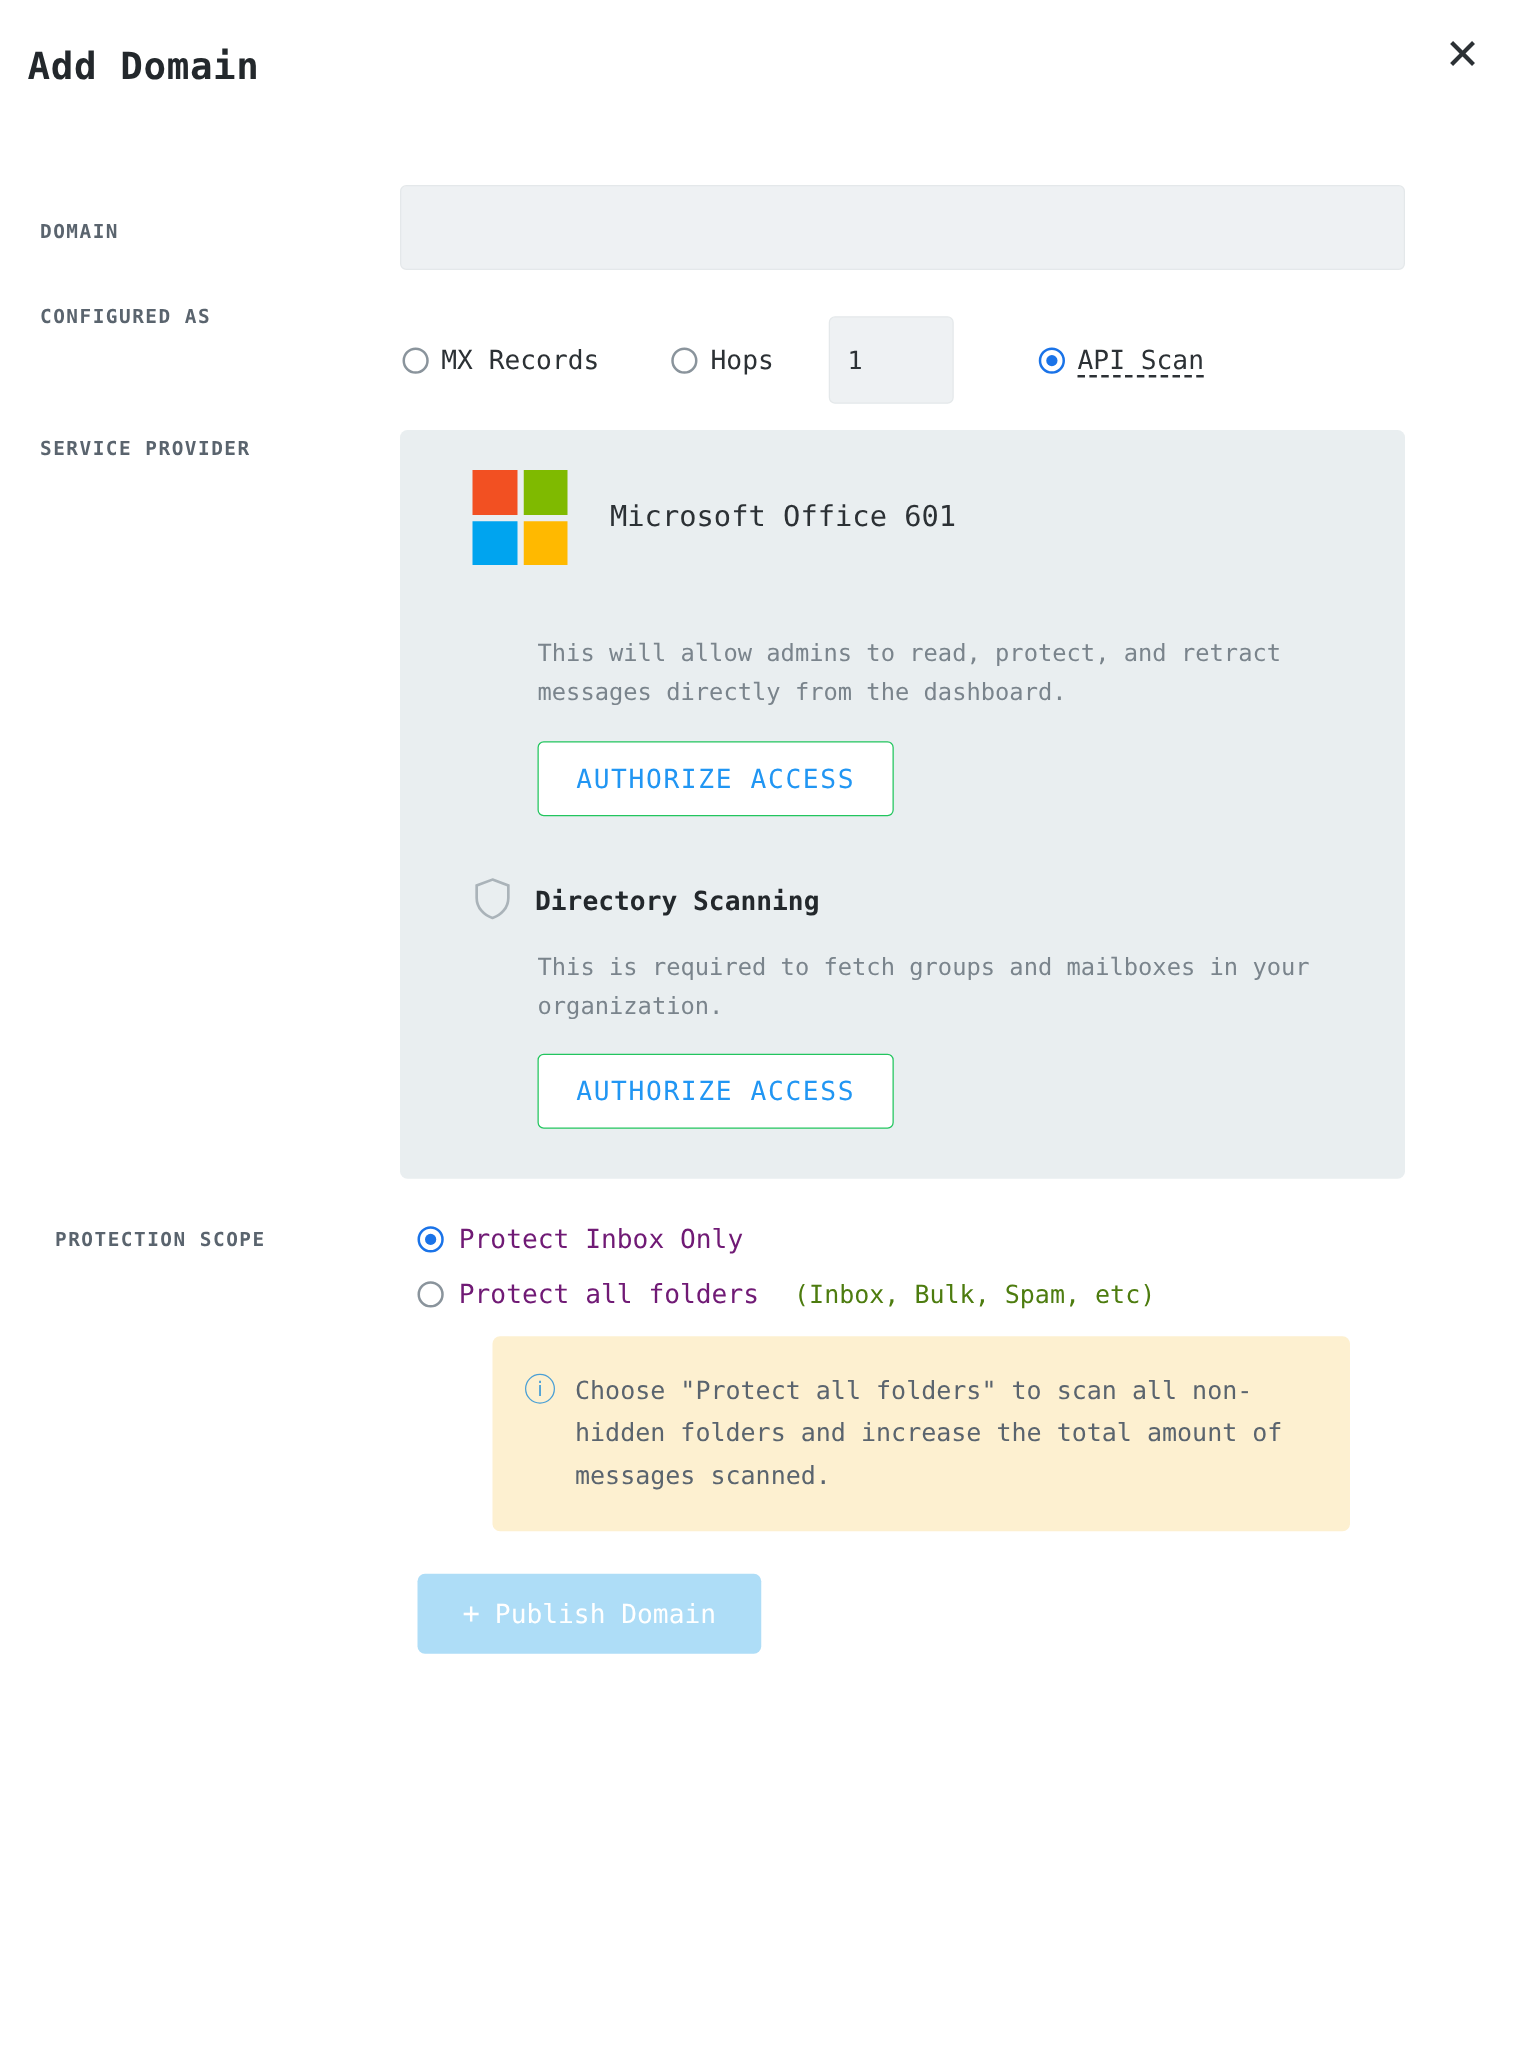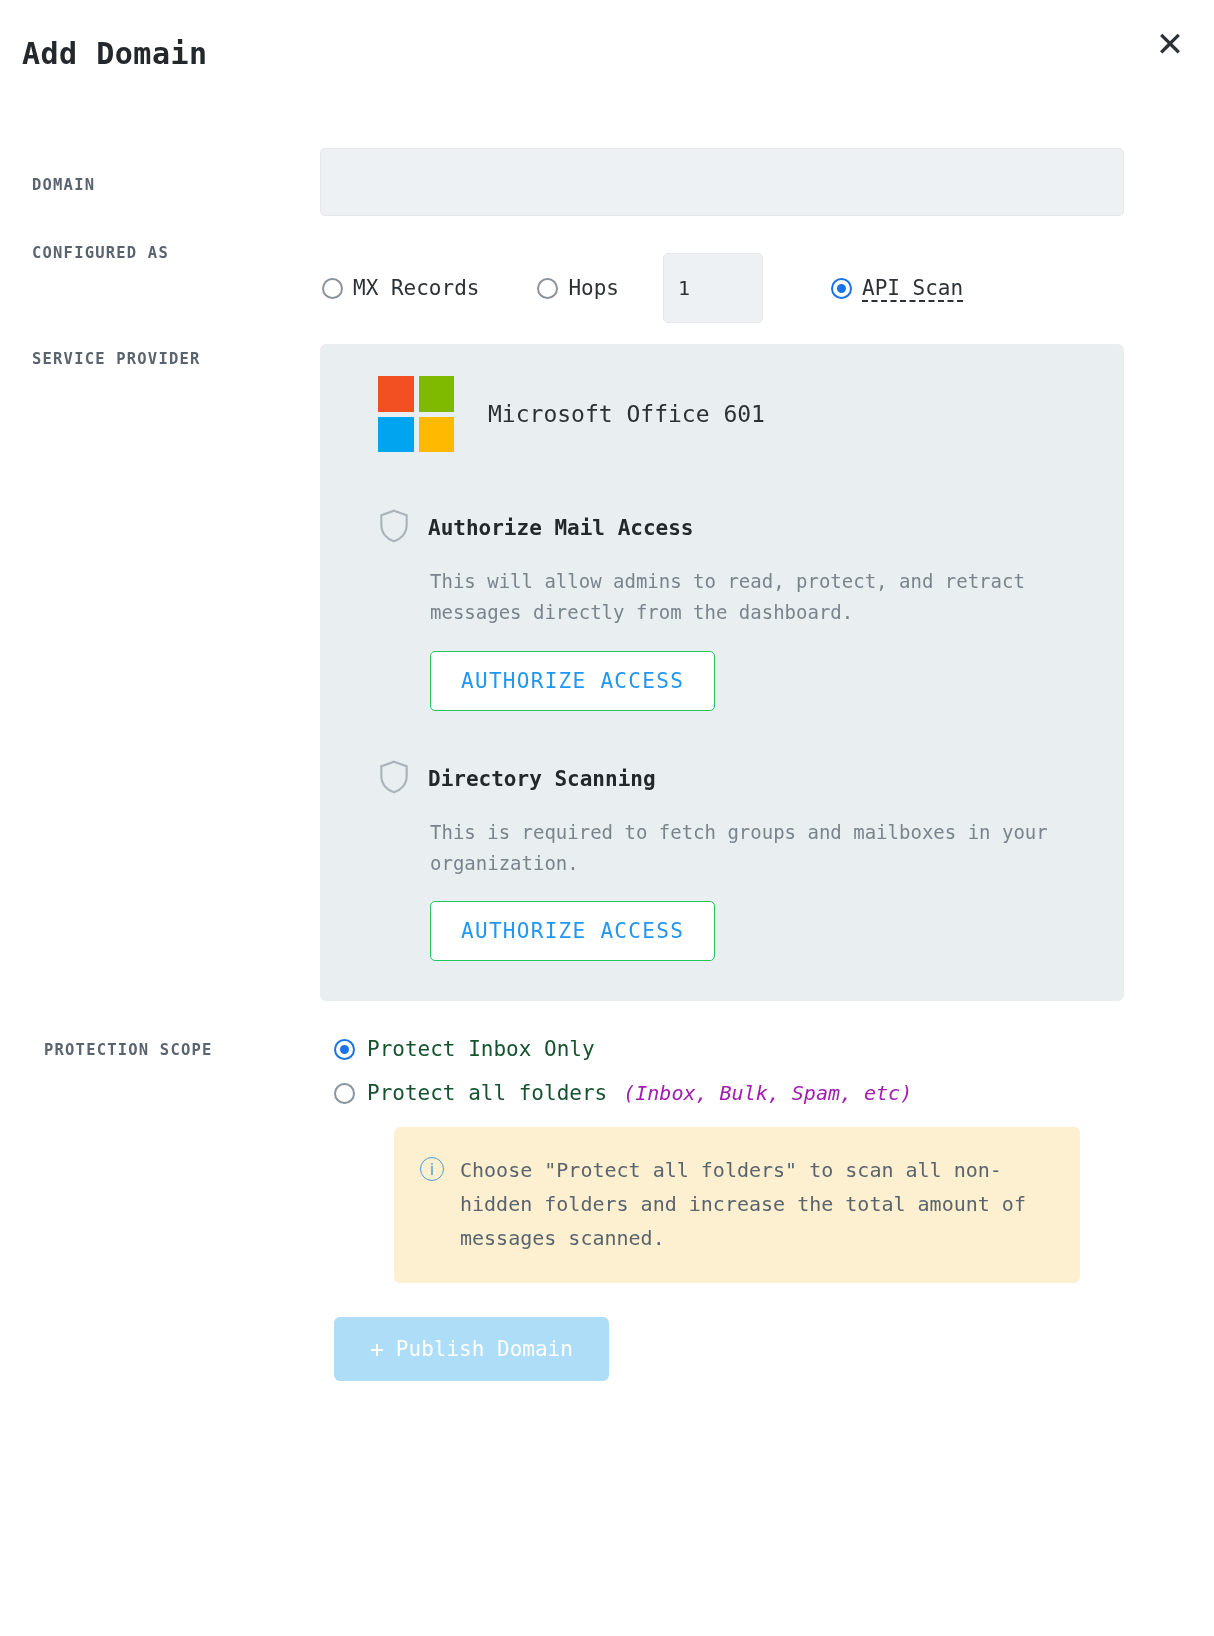--- a/index.html
+++ b/index.html
@@ -207,22 +207,22 @@
     cursor: pointer;
   }
   .scope-row { margin-top: 36px; padding-left: 12px; }
   .scope-opt {
     display: flex;
     align-items: center;
     gap: 12px;
     margin-bottom: 20px;
     cursor: pointer;
   }
-  .scope-label { font-size: 21px; color: #14532d; }
-  .scope-note { font-size: 20px; color: #a21caf; margin-left: 4px; font-style: italic; }
+  .scope-label { font-size: 21px; color: #701a75; }
+  .scope-note { font-size: 20px; color: #4d7c0f; margin-left: 16px; }
   .info-box {
     background: #fdf0d0;
     border-radius: 6px;
     width: 686px;
     margin-left: 60px;
     margin-top: 22px;
     padding: 26px 28px 28px 26px;
     display: flex;
     gap: 16px;
     align-items: flex-start;
@@ -311,28 +311,20 @@
             <div class="ms-logo">
               <div style="background:#f25022"></div>
               <div style="background:#7fba00"></div>
               <div style="background:#00a4ef"></div>
               <div style="background:#ffb900"></div>
             </div>
             <div class="provider-name">Microsoft Office 601</div>
           </div>
 
           <div class="auth-block">
-            <div class="auth-head">
-              <span>
-                <svg width="32" height="36" viewBox="0 0 24 26" fill="none" stroke="#aab3b9" stroke-width="1.6">
-                  <path d="M12 1.5 L21.5 5 V12.5 C21.5 18.5 17 23 12 24.5 C7 23 2.5 18.5 2.5 12.5 V5 Z"></path>
-                </svg>
-              </span>
-              <span class="auth-title">Authorize Mail Access</span>
-            </div>
             <div class="auth-desc">This will allow admins to read, protect, and retract messages directly from the dashboard.</div>
             <button class="auth-btn">AUTHORIZE ACCESS</button>
           </div>
 
           <div class="auth-block">
             <div class="auth-head">
               <span>
                 <svg width="32" height="36" viewBox="0 0 24 26" fill="none" stroke="#aab3b9" stroke-width="1.6">
                   <path d="M12 1.5 L21.5 5 V12.5 C21.5 18.5 17 23 12 24.5 C7 23 2.5 18.5 2.5 12.5 V5 Z"></path>
                 </svg>

